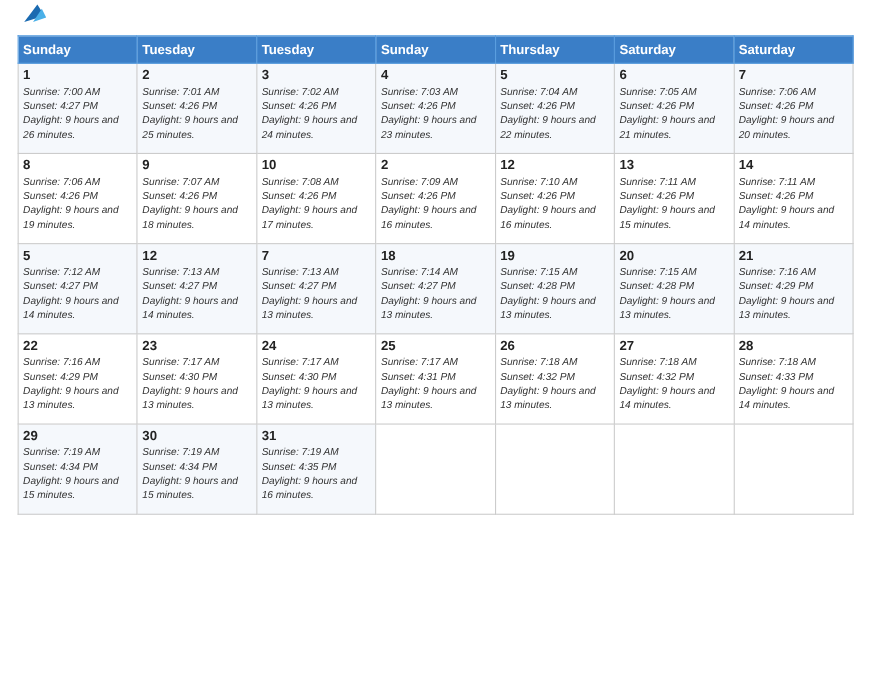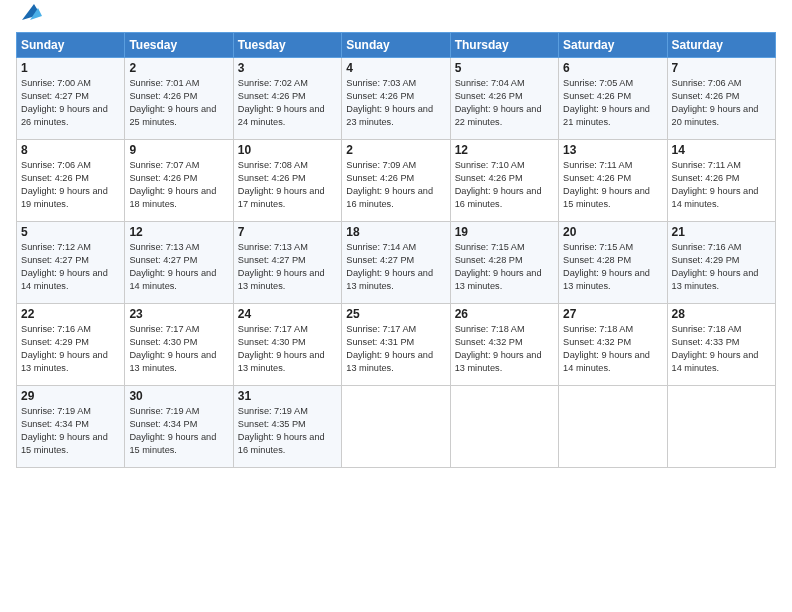--- a/index.html
+++ b/index.html
@@ -84,20 +84,21 @@
     .day-num {
       font-size: 12px;
       font-weight: bold;
       color: #222;
       display: block;
       margin-bottom: 2px;
     }
     .day-info {
       line-height: 1.4;
       font-size: 9.2px;
+      font-style: italic;
     }
     .empty-cell {
       background: #fff !important;
     }
   </style>
 </head>
 <body>
 
 <div class="page">
   <div class="header">

